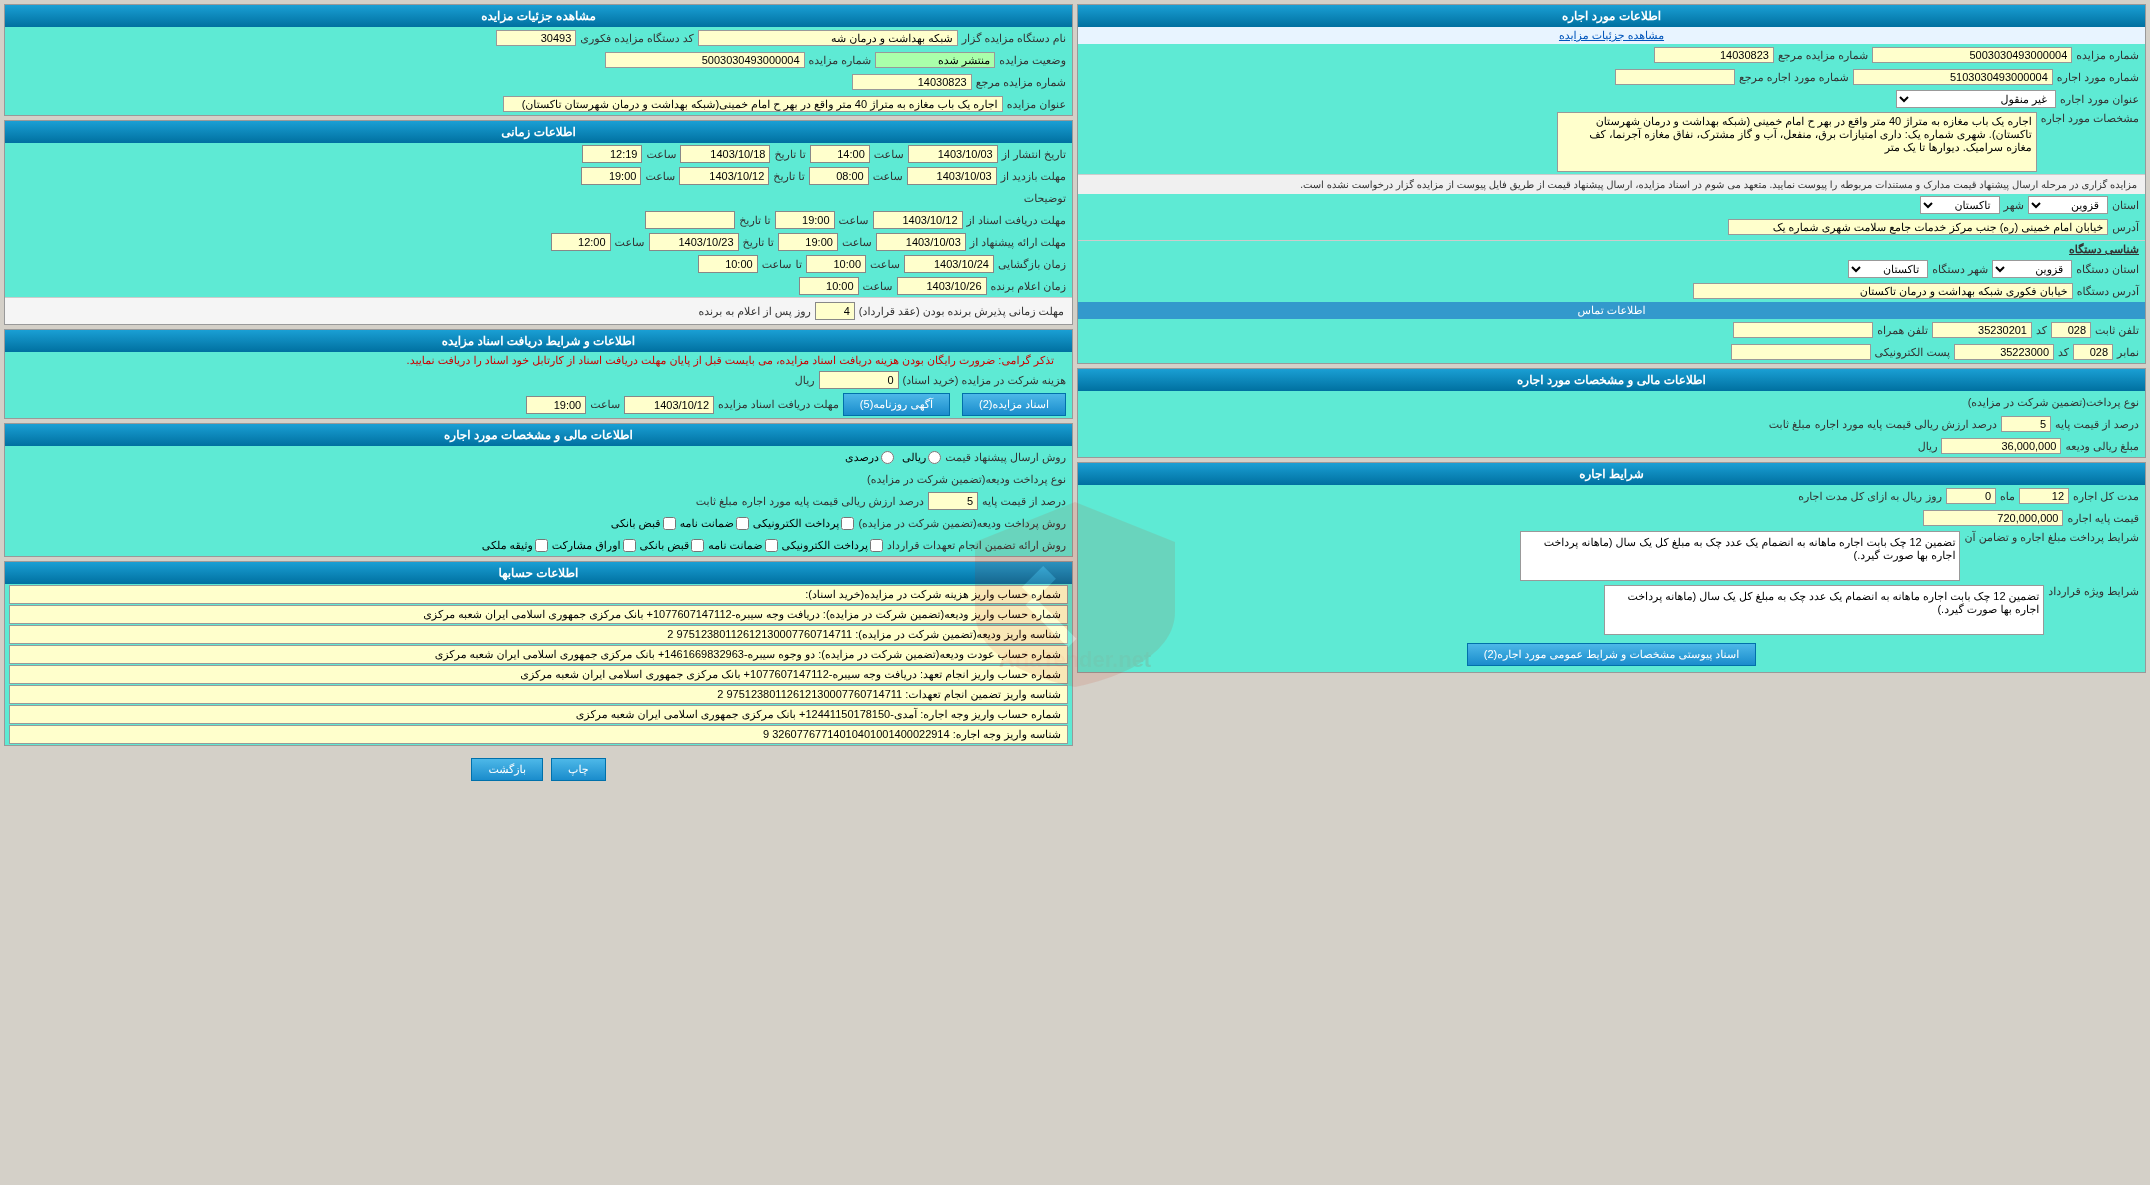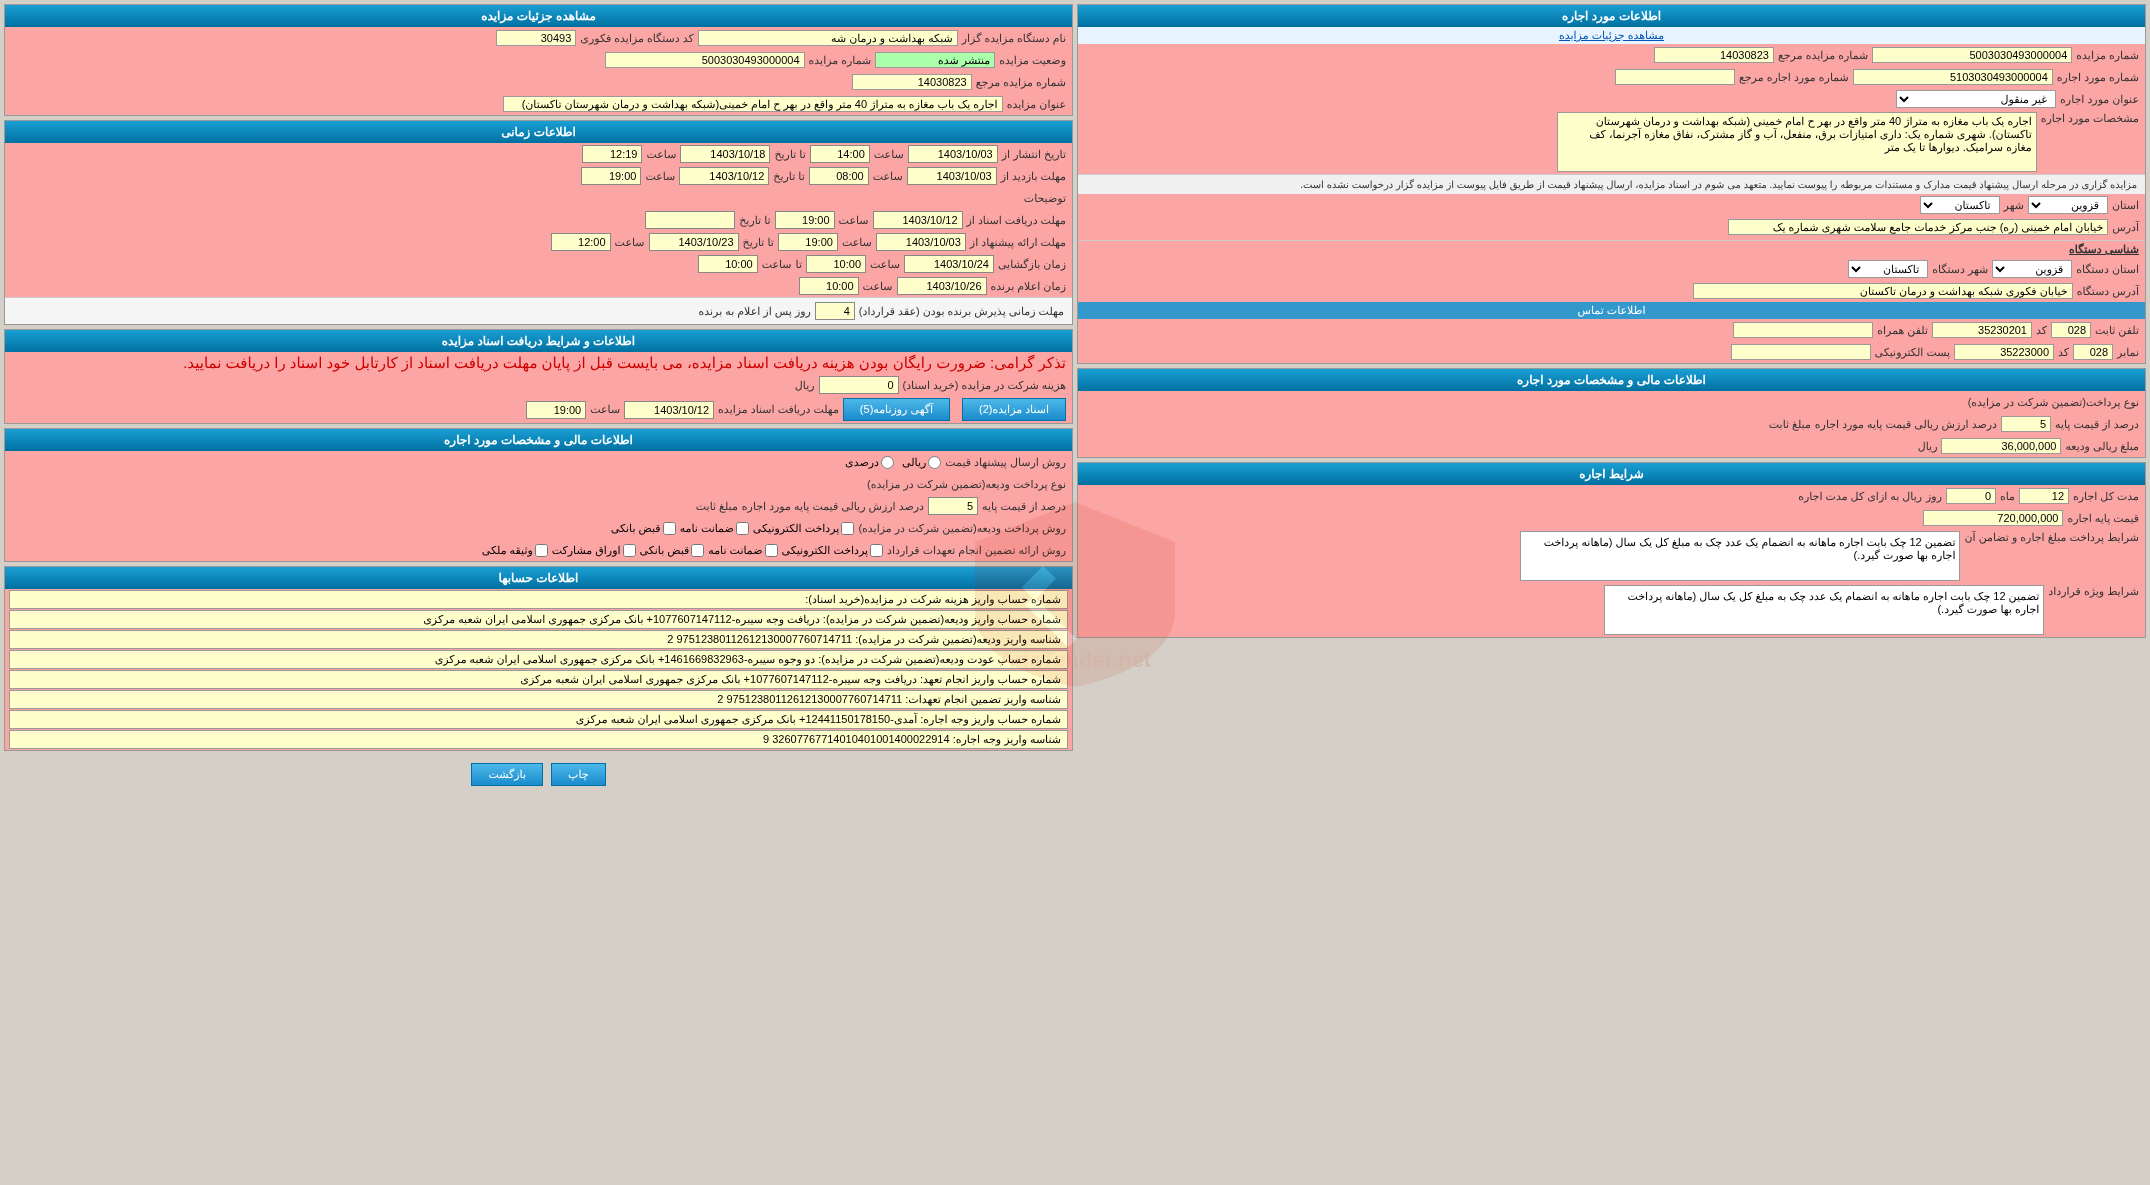--- a/index.html
+++ b/index.html
@@ -36,21 +36,21 @@
     .section-header-link {
       background: #e8f4ff;
       color: #0055bb;
       text-align: center;
       padding: 2px 8px;
       font-size: 11px;
       text-decoration: underline;
       cursor: pointer;
     }
     .section-box {
-      background: #fca5a5;
+      background: #5eead4;
       border: 1px solid #999;
     }
     .form-row {
       display: flex;
       align-items: center;
       padding: 2px 6px;
       gap: 4px;
       min-height: 22px;
     }
     .form-label {
@@ -128,22 +128,22 @@
       align-items: center;
     }
     .radio-label {
       display: flex;
       align-items: center;
       gap: 2px;
       font-size: 11px;
     }
     .warning-text {
       color: #cc0000;
-      font-size: 15px;
-      padding: 2px 6px;
+      font-size: 11px;
+      padding: 2px 18px;
     }
     .yellow-input {
       background: #ffffcc;
       border: 1px solid #888;
       padding: 2px 4px;
       font-size: 11px;
       direction: rtl;
     }
     .account-row {
       background: #ffffcc;
@@ -308,20 +308,25 @@
         <span class="form-label">شرایط پرداخت مبلغ اجاره و تضامن آن</span>
         <div class="conditions-text" style="width:440px; min-height:50px;">
           <span>تضمین 12 چک بابت اجاره ماهانه به انضمام یک عدد چک به مبلغ کل یک سال (ماهانه پرداخت اجاره بها صورت گیرد.)</span>
         </div>
       </div>
       <div class="form-row" style="align-items:flex-start">
         <span class="form-label">شرایط ویژه قرارداد</span>
         <div class="conditions-text" style="width:440px; min-height:50px;">
           <span>تضمین 12 چک بابت اجاره ماهانه به انضمام یک عدد چک به مبلغ کل یک سال (ماهانه پرداخت اجاره بها صورت گیرد.)</span>
         </div>
+      </div>
+      <div style="text-align:center; padding:6px;">
+        <button class="blue-btn">
+          <span>اسناد پیوستی مشخصات و شرایط عمومی مورد اجاره(2)</span>
+        </button>
       </div>
     </div>
   </div>
 
   <div class="right-panel">
 
     <div class="section-box">
       <div class="section-header">
         <span>مشاهده جزئیات مزایده</span>
       </div>

